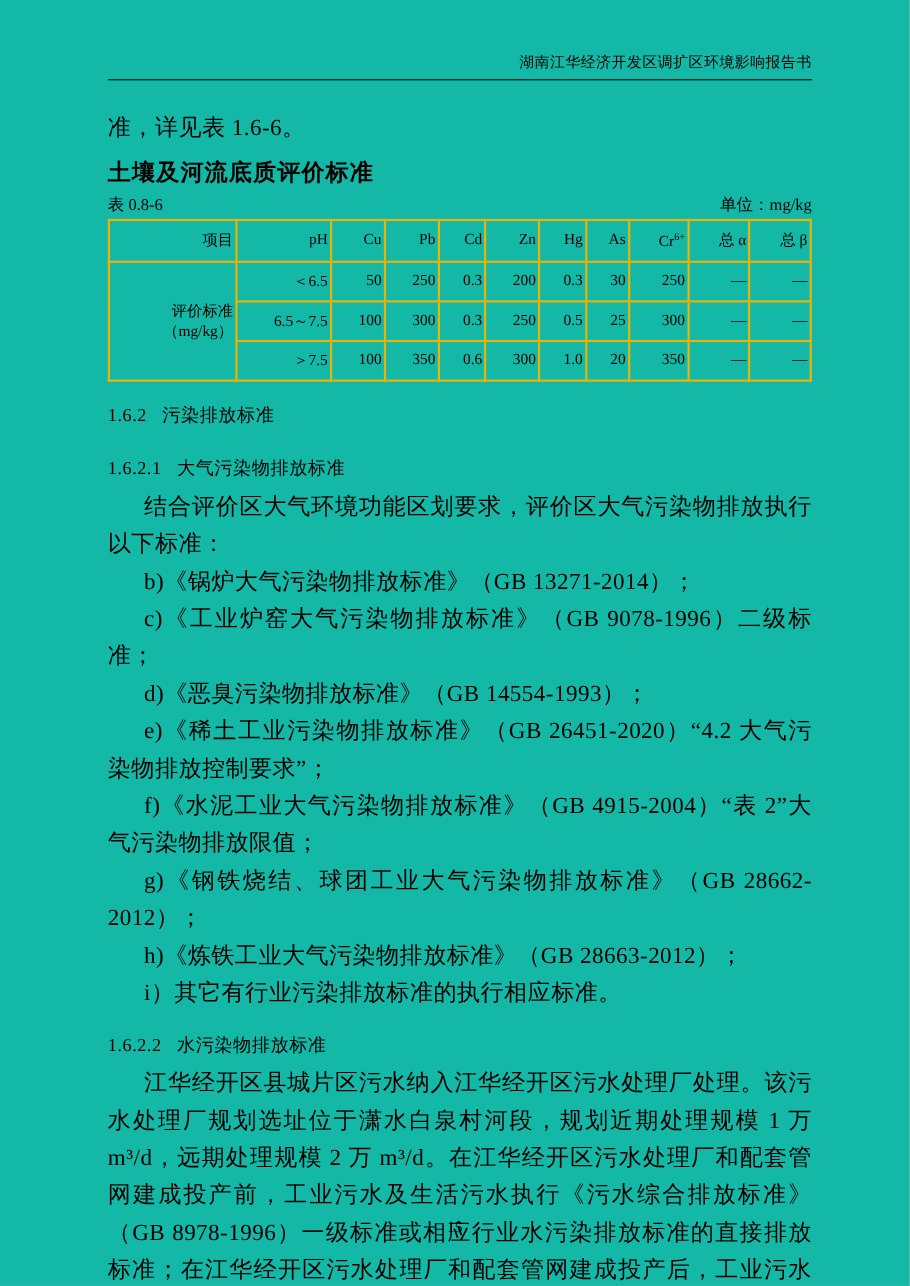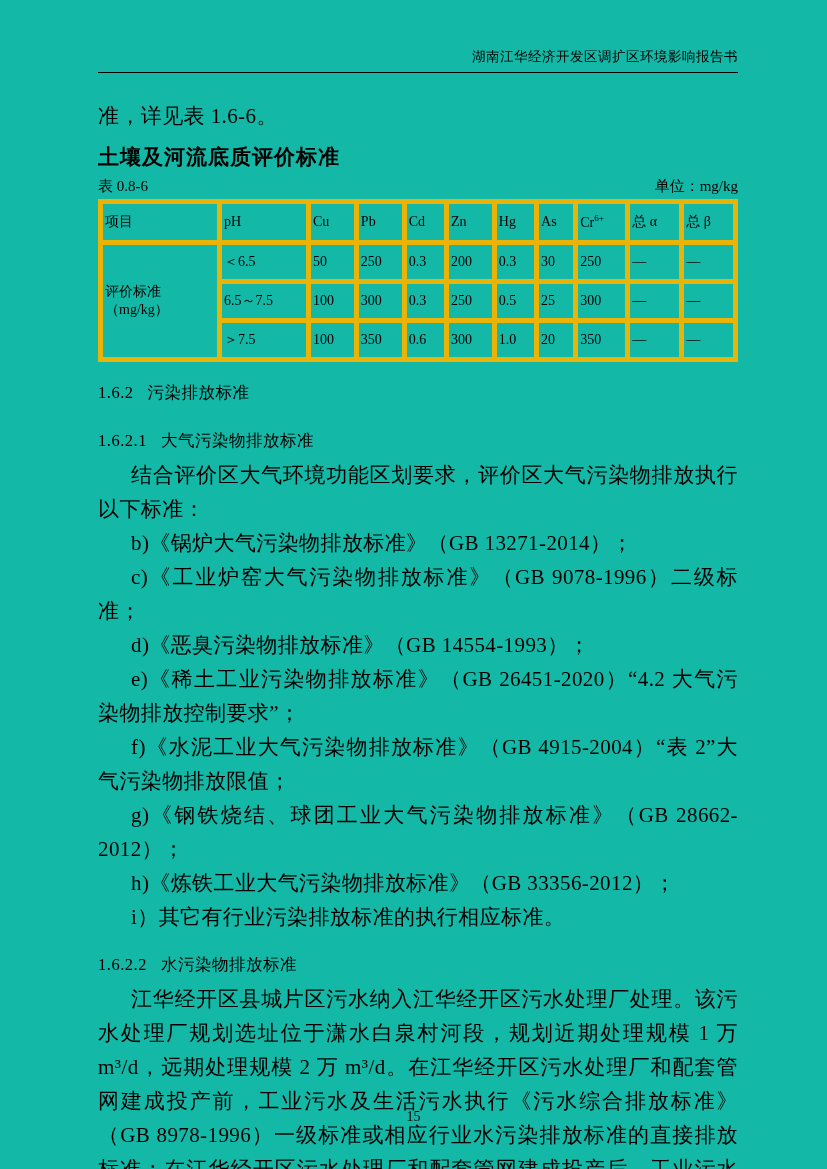--- a/index.html
+++ b/index.html
@@ -58,22 +58,22 @@
     font-size: 15px;
     margin-bottom: 3px;
   }
   table.data {
     border-collapse: collapse;
     width: 100%;
     font-size: 14px;
     font-family: "Liberation Serif", "DejaVu Serif", serif;
   }
   table.data td, table.data th {
-    border: 5px solid #eab308;
-    text-align: left;
+    border: 2px solid #eab308;
+    text-align: right;
     padding: 4px 2px;
     font-weight: normal;
     height: 26px;
   }
   table.data tr.head td {
     height: 28px;
   }
   .col-item {
     width: 110px;
   }
@@ -191,21 +191,21 @@
         <span class="num">1.6.2.1</span><span>大气污染物排放标准</span>
       </p>
 
       <p class="para indent2">结合评价区大气环境功能区划要求，评价区大气污染物排放执行以下标准：</p>
       <p class="para indent2">b)《锅炉大气污染物排放标准》（GB 13271-2014）；</p>
       <p class="para indent2">c)《工业炉窑大气污染物排放标准》（GB 9078-1996）二级标准；</p>
       <p class="para indent2">d)《恶臭污染物排放标准》（GB 14554-1993）；</p>
       <p class="para indent2">e)《稀土工业污染物排放标准》（GB 26451-2020）“4.2 大气污染物排放控制要求”；</p>
       <p class="para indent2">f)《水泥工业大气污染物排放标准》（GB 4915-2004）“表 2”大气污染物排放限值；</p>
       <p class="para indent2">g)《钢铁烧结、球团工业大气污染物排放标准》（GB 28662-2012）；</p>
-      <p class="para indent2">h)《炼铁工业大气污染物排放标准》（GB 33356-2012）；</p>
+      <p class="para indent2">h)《炼铁工业大气污染物排放标准》（GB 28663-2012）；</p>
       <p class="para indent2">i）其它有行业污染排放标准的执行相应标准。</p>
 
       <p class="sec-head">
         <span class="num">1.6.2.2</span><span>水污染物排放标准</span>
       </p>
 
       <p class="para indent2">江华经开区县城片区污水纳入江华经开区污水处理厂处理。该污水处理厂规划选址位于潇水白泉村河段，规划近期处理规模 1 万 m³/d，远期处理规模 2 万 m³/d。在江华经开区污水处理厂和配套管网建成投产前，工业污水及生活污水执行《污水综合排放标准》（GB 8978-1996）一级标准或相应行业水污染排放标准的直接排放标准；在江华经开区污水处理厂和配套管网建成投产后，工业污水及生活污水执行《污水综合排放标准》（GB 8978-1996）三级标准或相应行业水污染排放标准的间接排放标准；污水经江华经开区污水处理厂处理达到《城镇污水处理厂污染物排放标准》（GB 18918-2002）一级 B 标准后排入潇水。</p>
 
     </div>
   </div>

